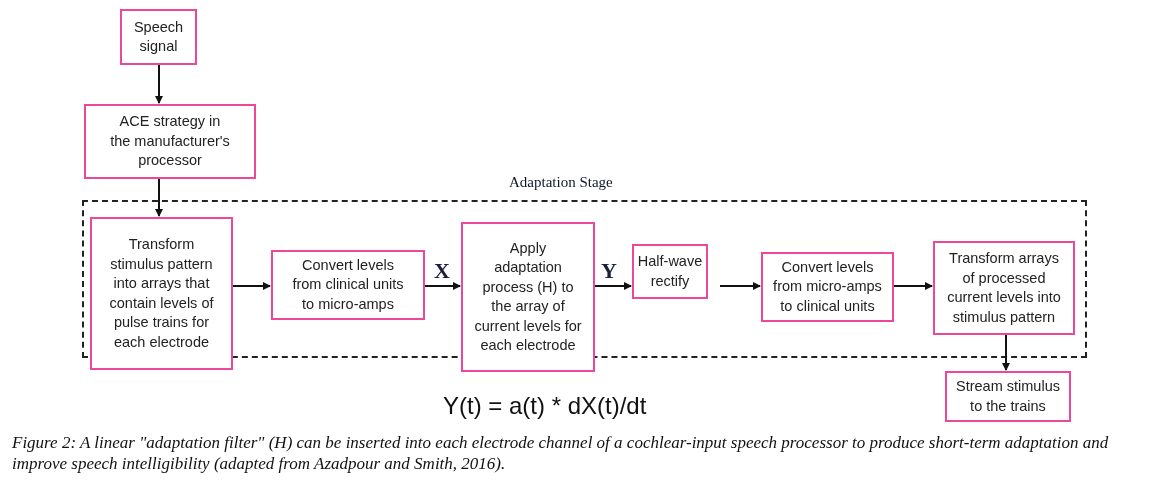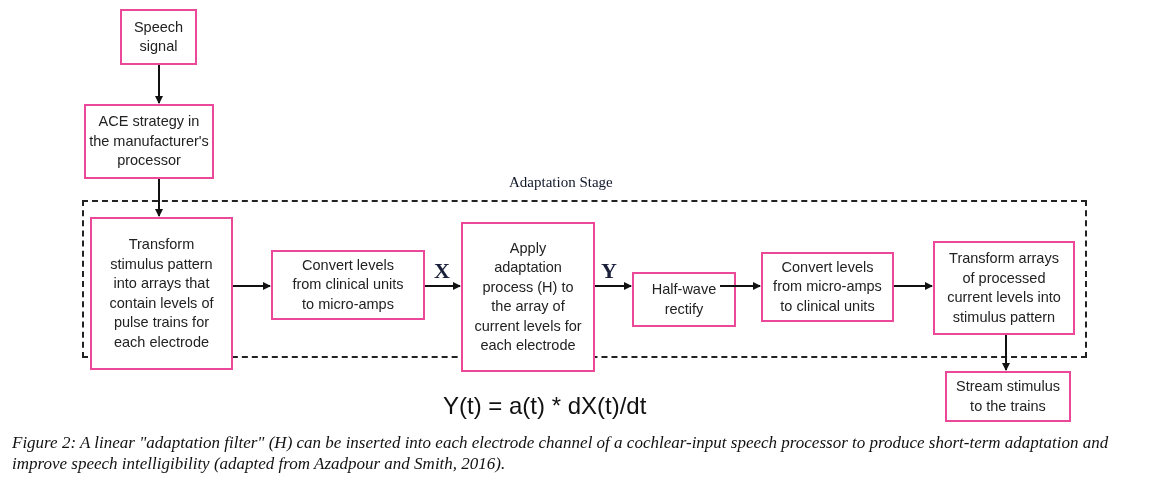--- a/index.html
+++ b/index.html
@@ -37,21 +37,21 @@
 </style>
 </head>
 <body>
 
 <div class="dashed"></div>
 <div class="stage-label">Adaptation Stage</div>
 
 <div class="box" style="left:120px; top:9px; width:77px; height:56px;">Speech
 signal</div>
 
-<div class="box" style="left:84px; top:104px; width:130px; height:75px;">ACE strategy in
+<div class="box" style="left:84px; top:104px; width:172px; height:75px;">ACE strategy in
 the manufacturer's
 processor</div>
 
 <div class="box" style="left:90px; top:217px; width:143px; height:153px;">Transform
 stimulus pattern
 into arrays that
 contain levels of
 pulse trains for
 each electrode</div>
 
@@ -59,21 +59,21 @@
 from clinical units
 to micro-amps</div>
 
 <div class="box" style="left:461px; top:222px; width:134px; height:150px;">Apply
 adaptation
 process (H) to
 the array of
 current levels for
 each electrode</div>
 
-<div class="box" style="left:632px; top:272px; width:104px; height:55px;">Half-wave
+<div class="box" style="left:632px; top:244px; width:76px; height:55px;">Half-wave
 rectify</div>
 
 <div class="box" style="left:761px; top:252px; width:133px; height:70px;">Convert levels
 from micro-amps
 to clinical units</div>
 
 <div class="box" style="left:933px; top:241px; width:142px; height:94px;">Transform arrays
 of processed
 current levels into
 stimulus pattern</div>

